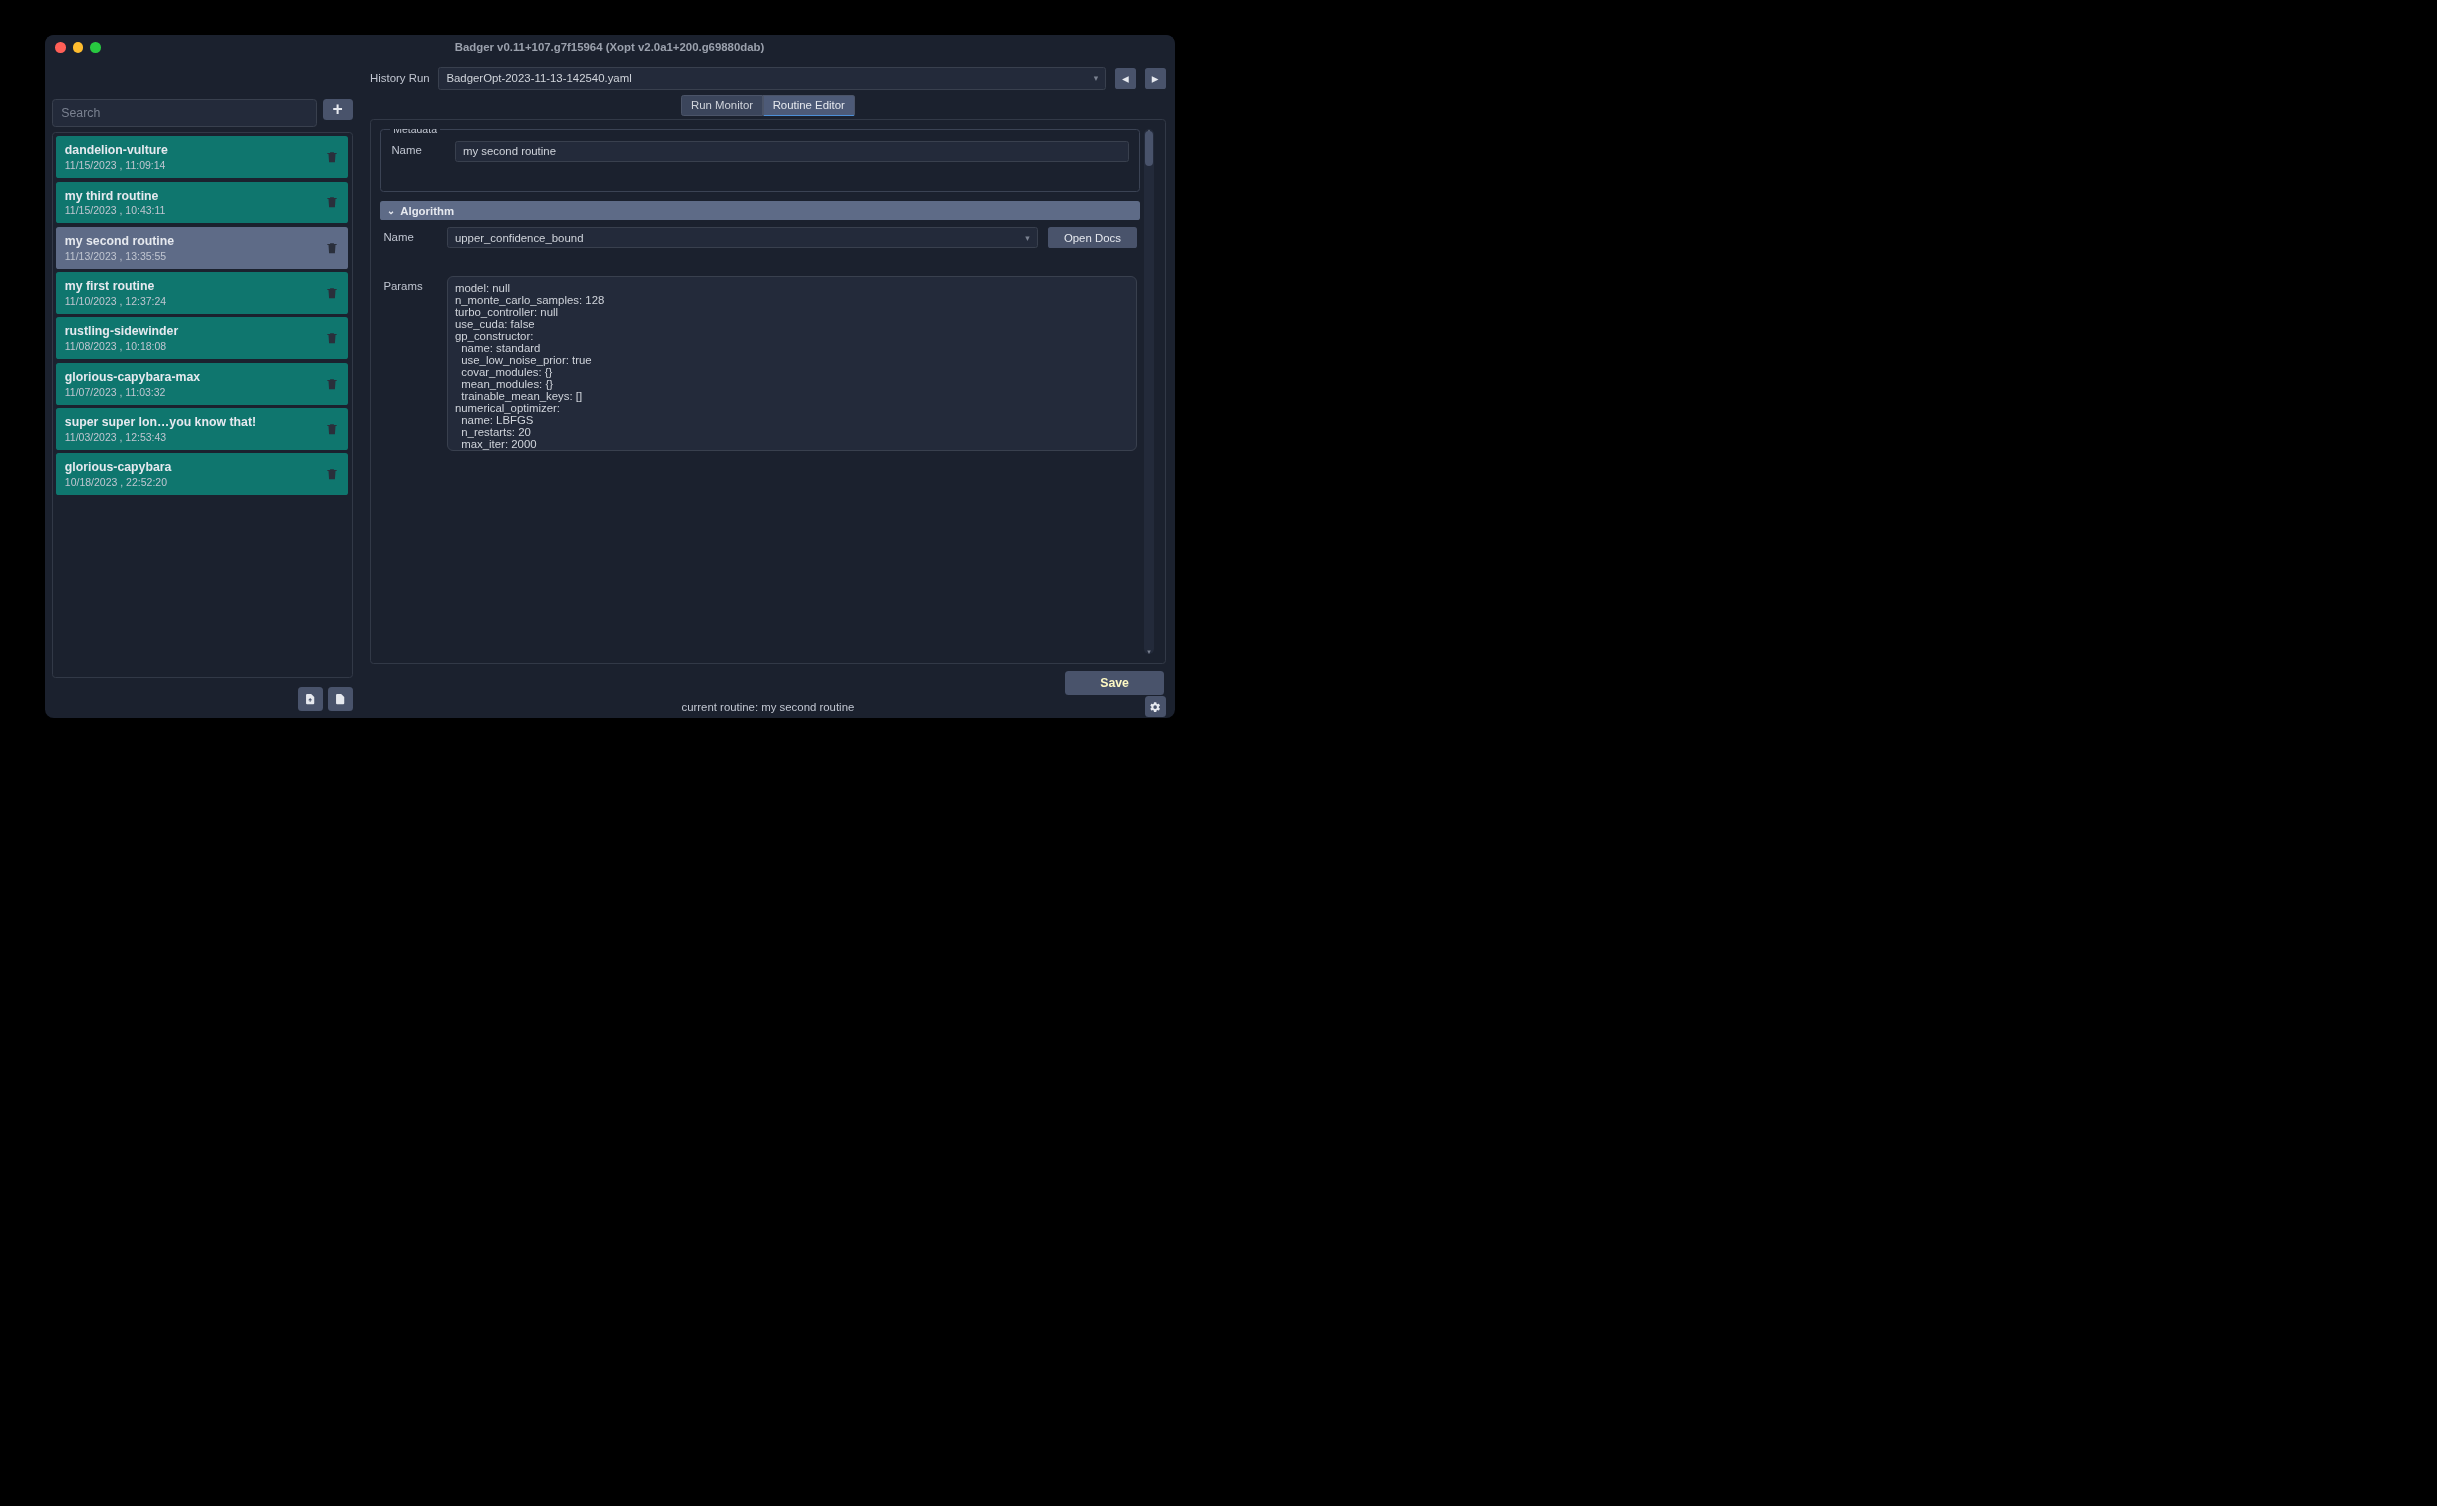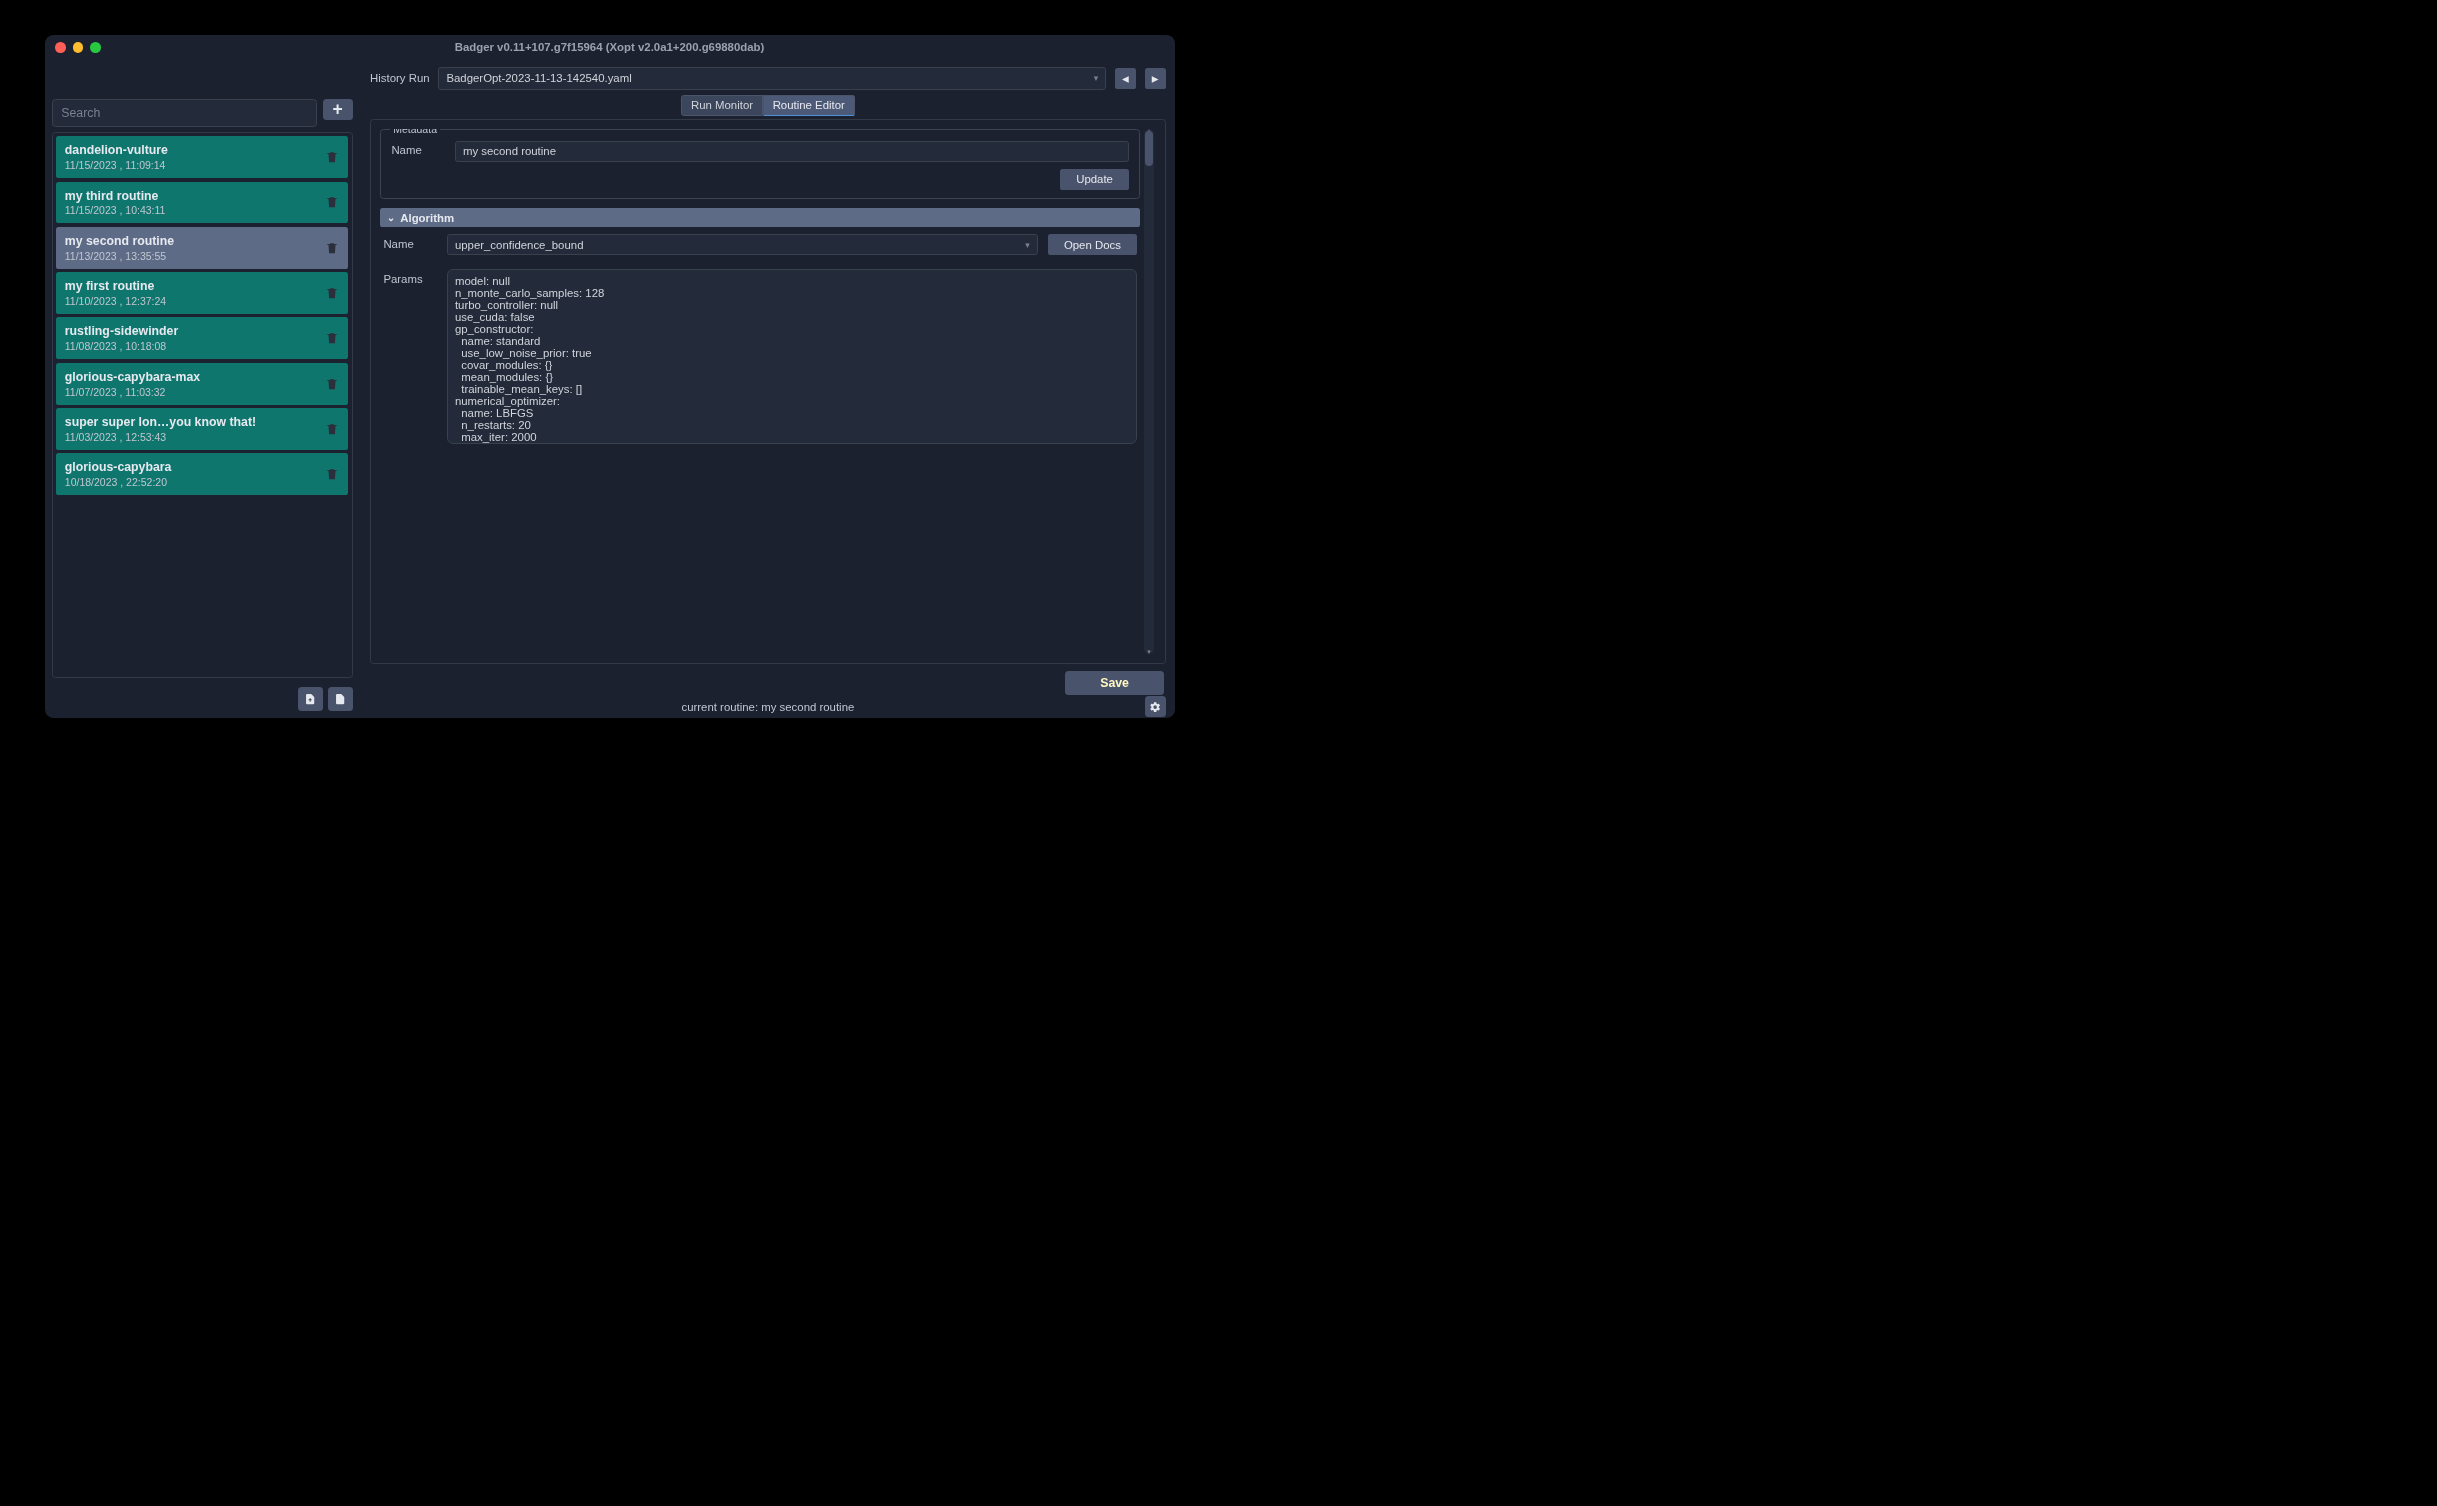--- a/index.html
+++ b/index.html
@@ -246,21 +246,21 @@
     left: 8.8px;
     background: #1b212e;
     padding: 0 3.5px;
     color: #c1c6d1;
     font-size: 10.5px;
   }
   .form-row {
     display: flex;
     align-items: flex-start;
     gap: 10.5px;
-    margin-bottom: 7px;
+    margin-bottom: 21px;
   }
   .form-label {
     width: 53px;
     color: #c1c6d1;
     font-size: 11.4px;
     padding-top: 3.5px;
   }
   .text-input {
     flex: 1;
     background: #232a3a;
@@ -510,23 +510,20 @@
       </div>
 
       <div class="editor-panel">
         <div class="editor-scroll">
 
           <div class="fieldset">
             <div class="fieldset-label">Metadata</div>
             <div class="form-row">
               <div class="form-label">Name</div>
               <input class="text-input" value="my second routine" style="">
-            </div>
-            <div class="btn-row">
-              <button class="btn">Update</button>
             </div>
           </div>
 
           <div>
             <div class="section-header">
               <span class="chevron-icon">⌄</span>
               <span>Algorithm</span>
             </div>
             <div class="algo-body">
               <div class="form-row">

